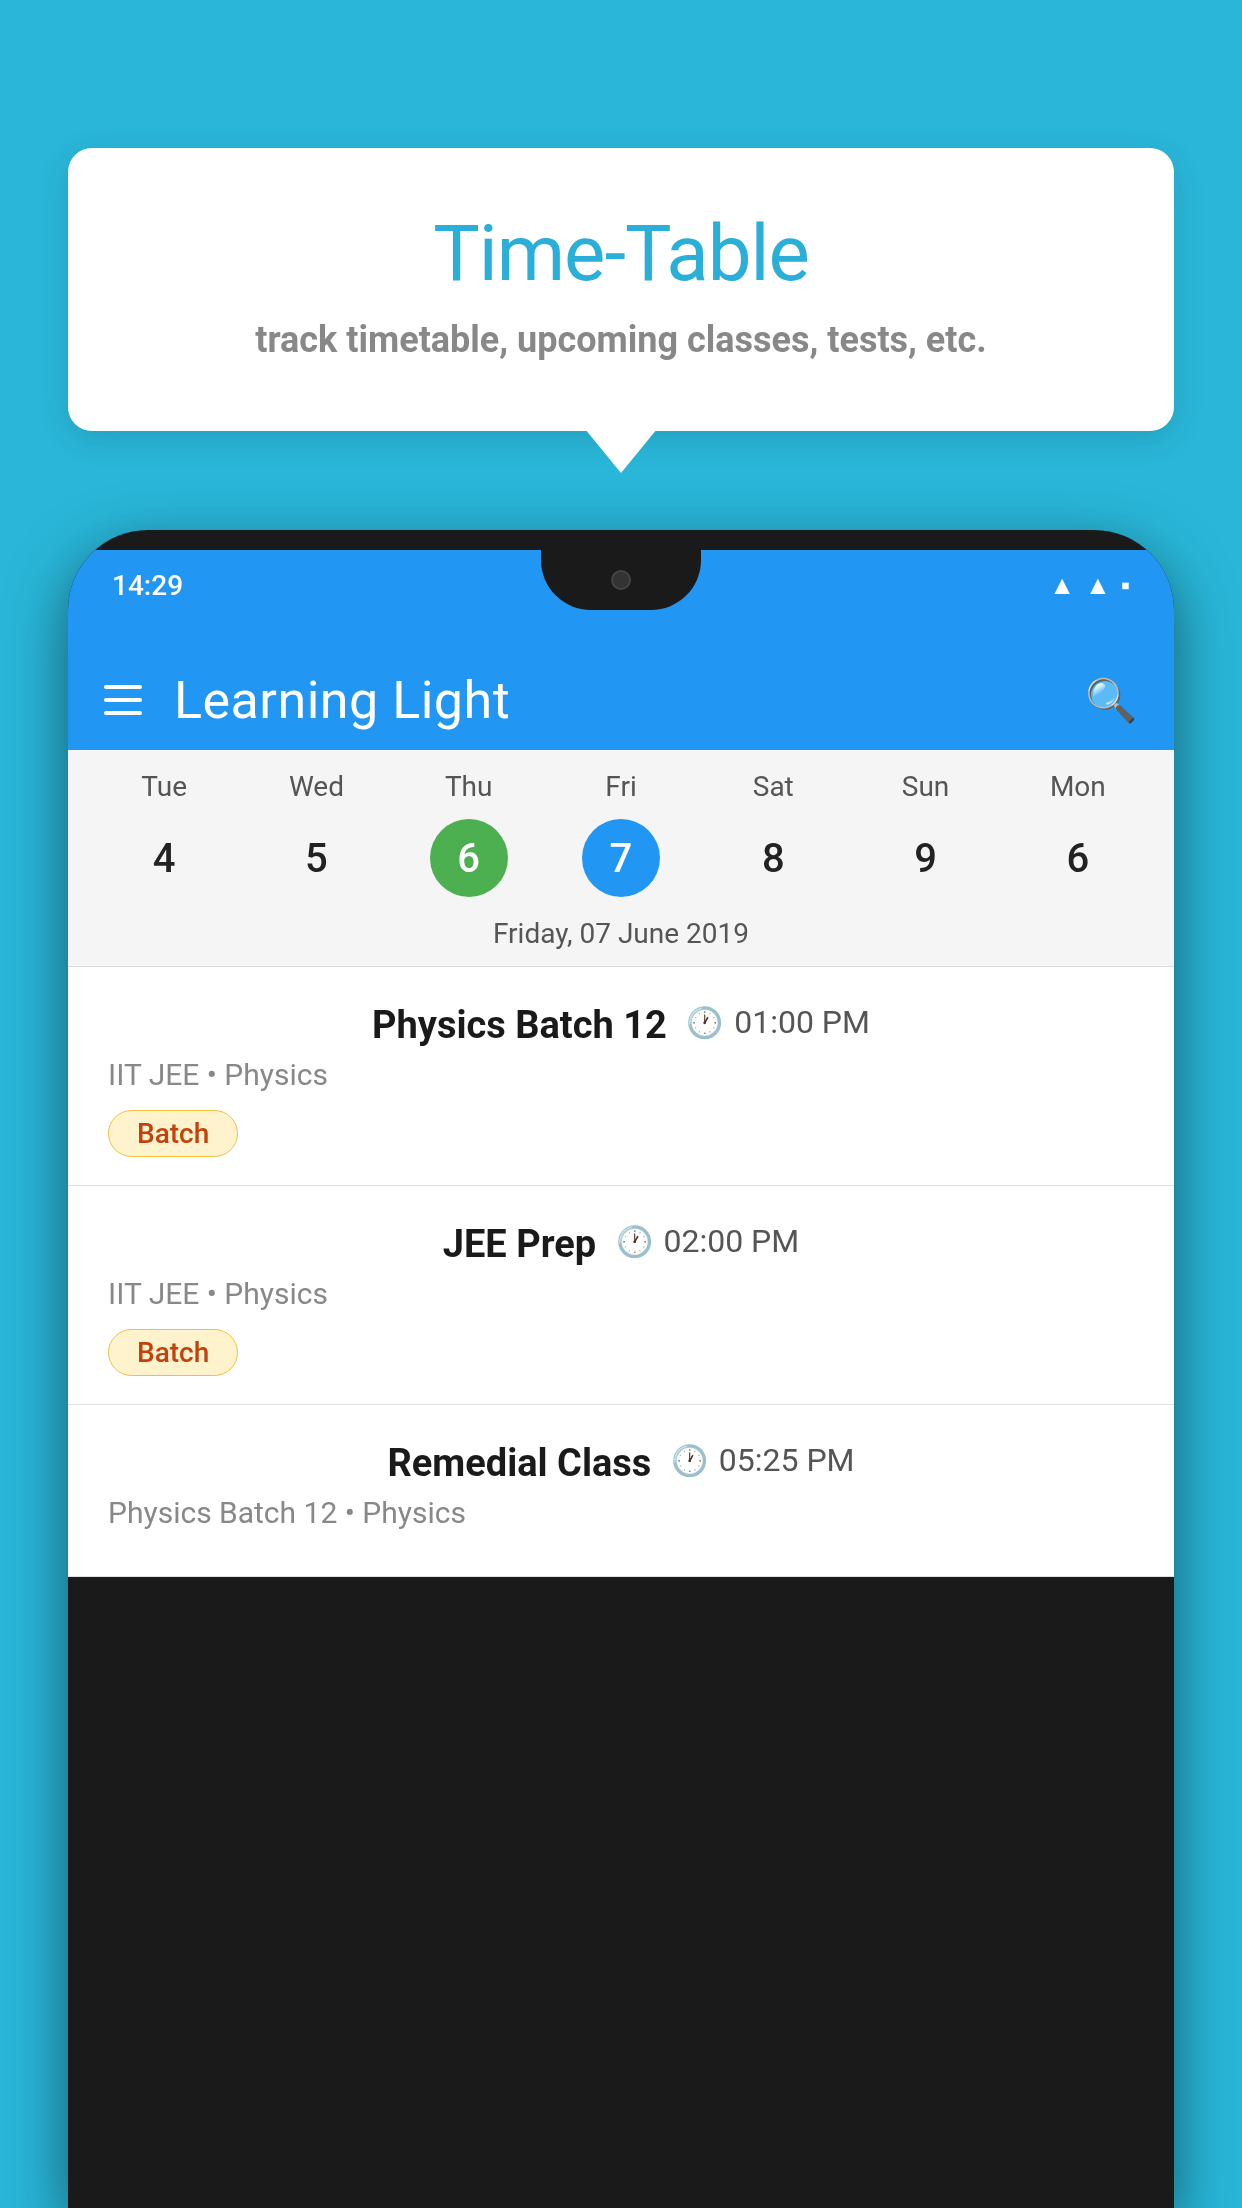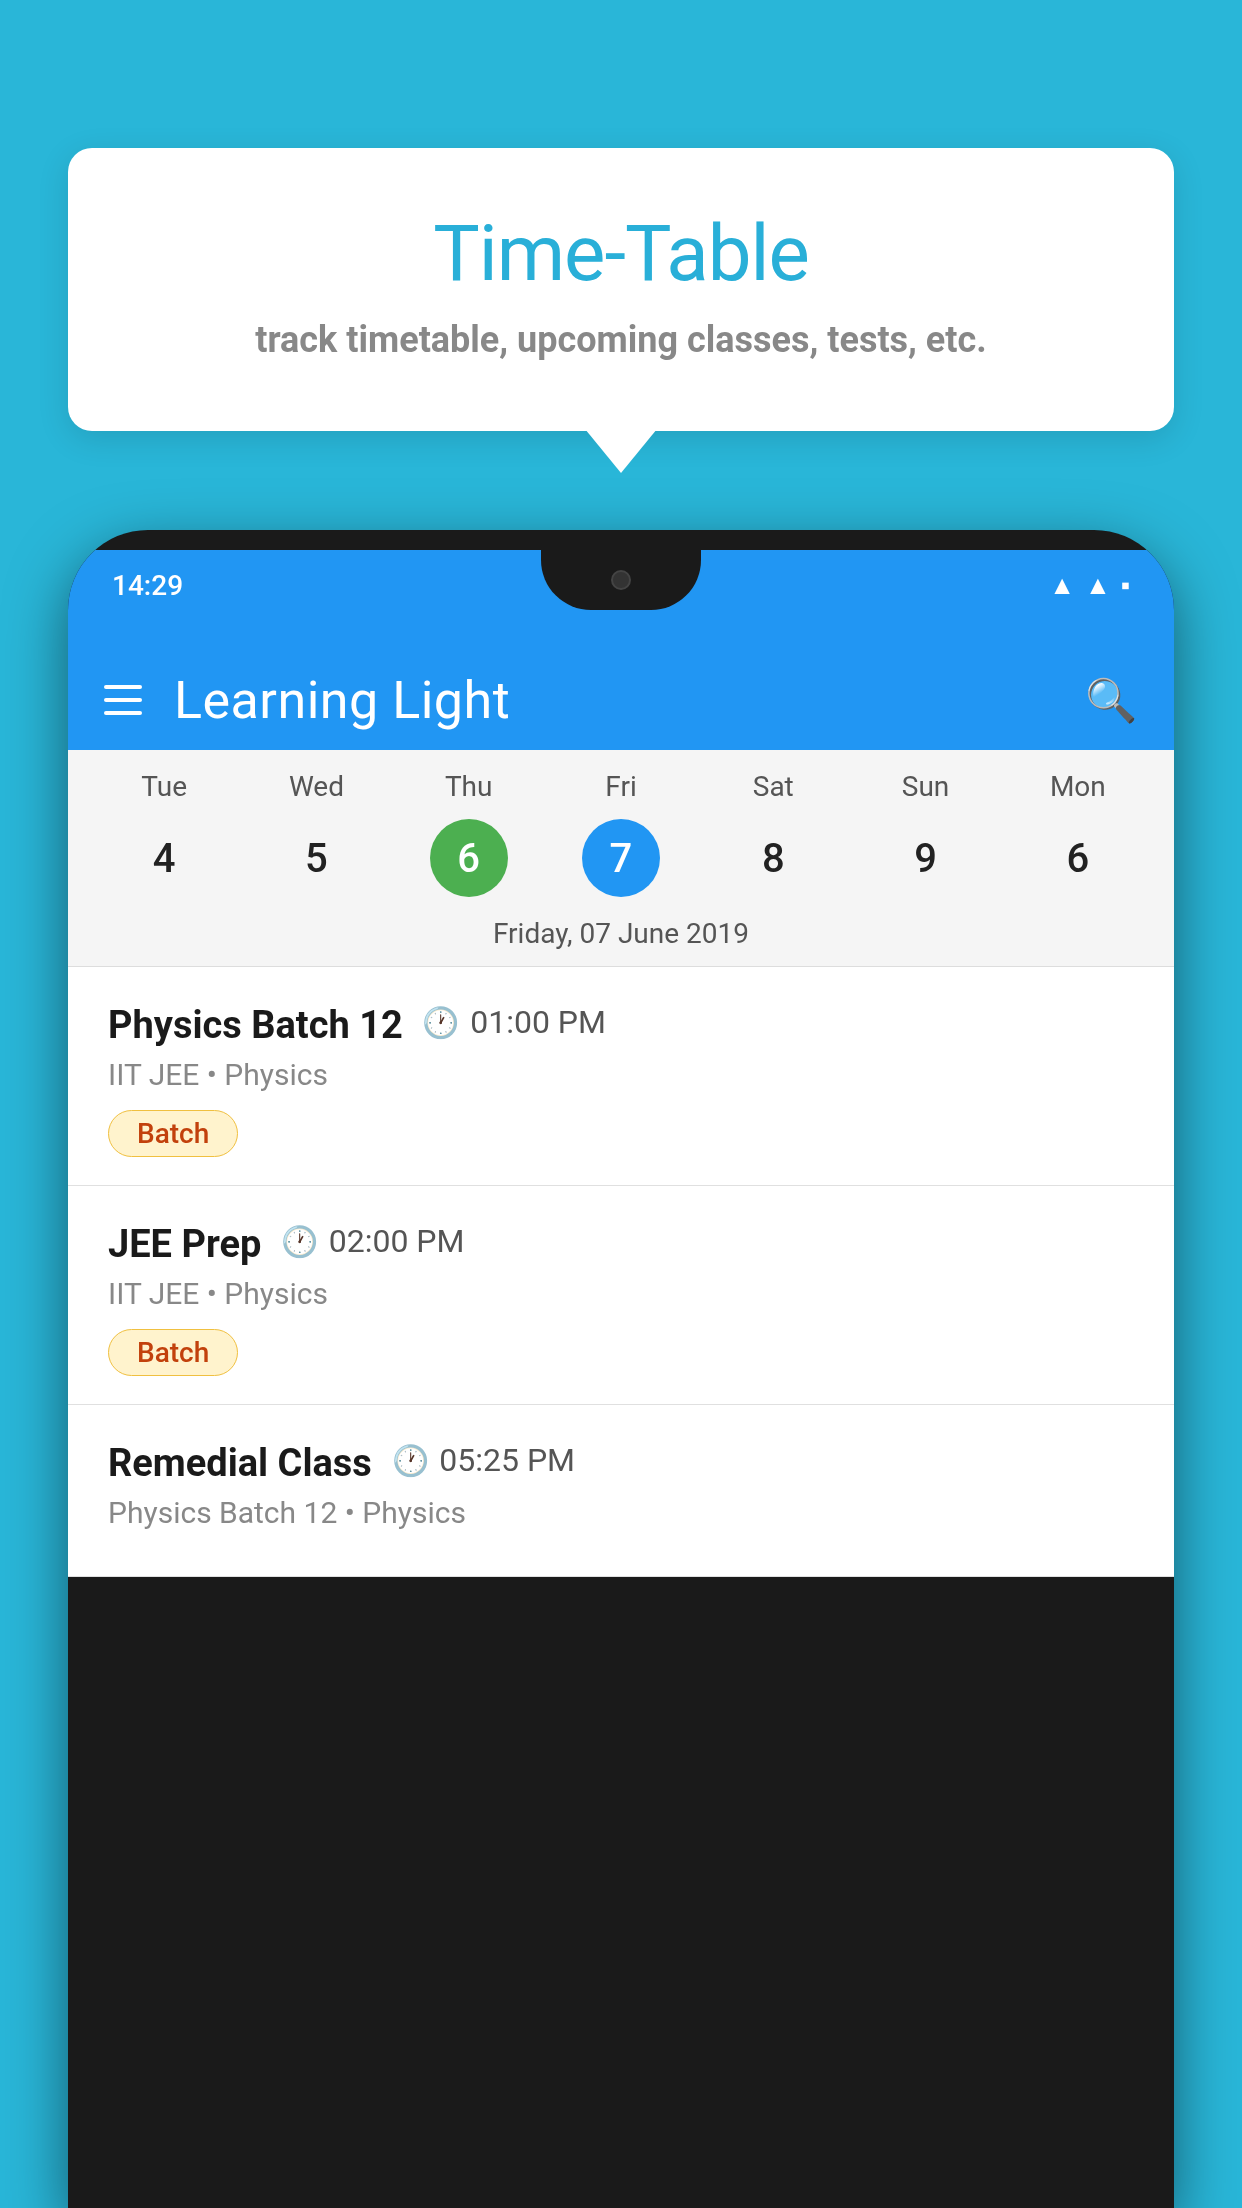--- a/index.html
+++ b/index.html
@@ -222,21 +222,21 @@
 
     
     .schedule-item {
       background: #fff;
       padding: 36px 40px 28px 40px;
       border-bottom: 1px solid #e0e0e0;
     }
 
     .schedule-item-header {
       display: flex;
-      justify-content: flex-start;
+      justify-content: center;
       align-items: flex-start;
       margin-bottom: 10px;
       gap: 20px;
     }
 
     .schedule-name {
       font-size: 38px;
       font-weight: 700;
       color: #1a1a1a;
     }

